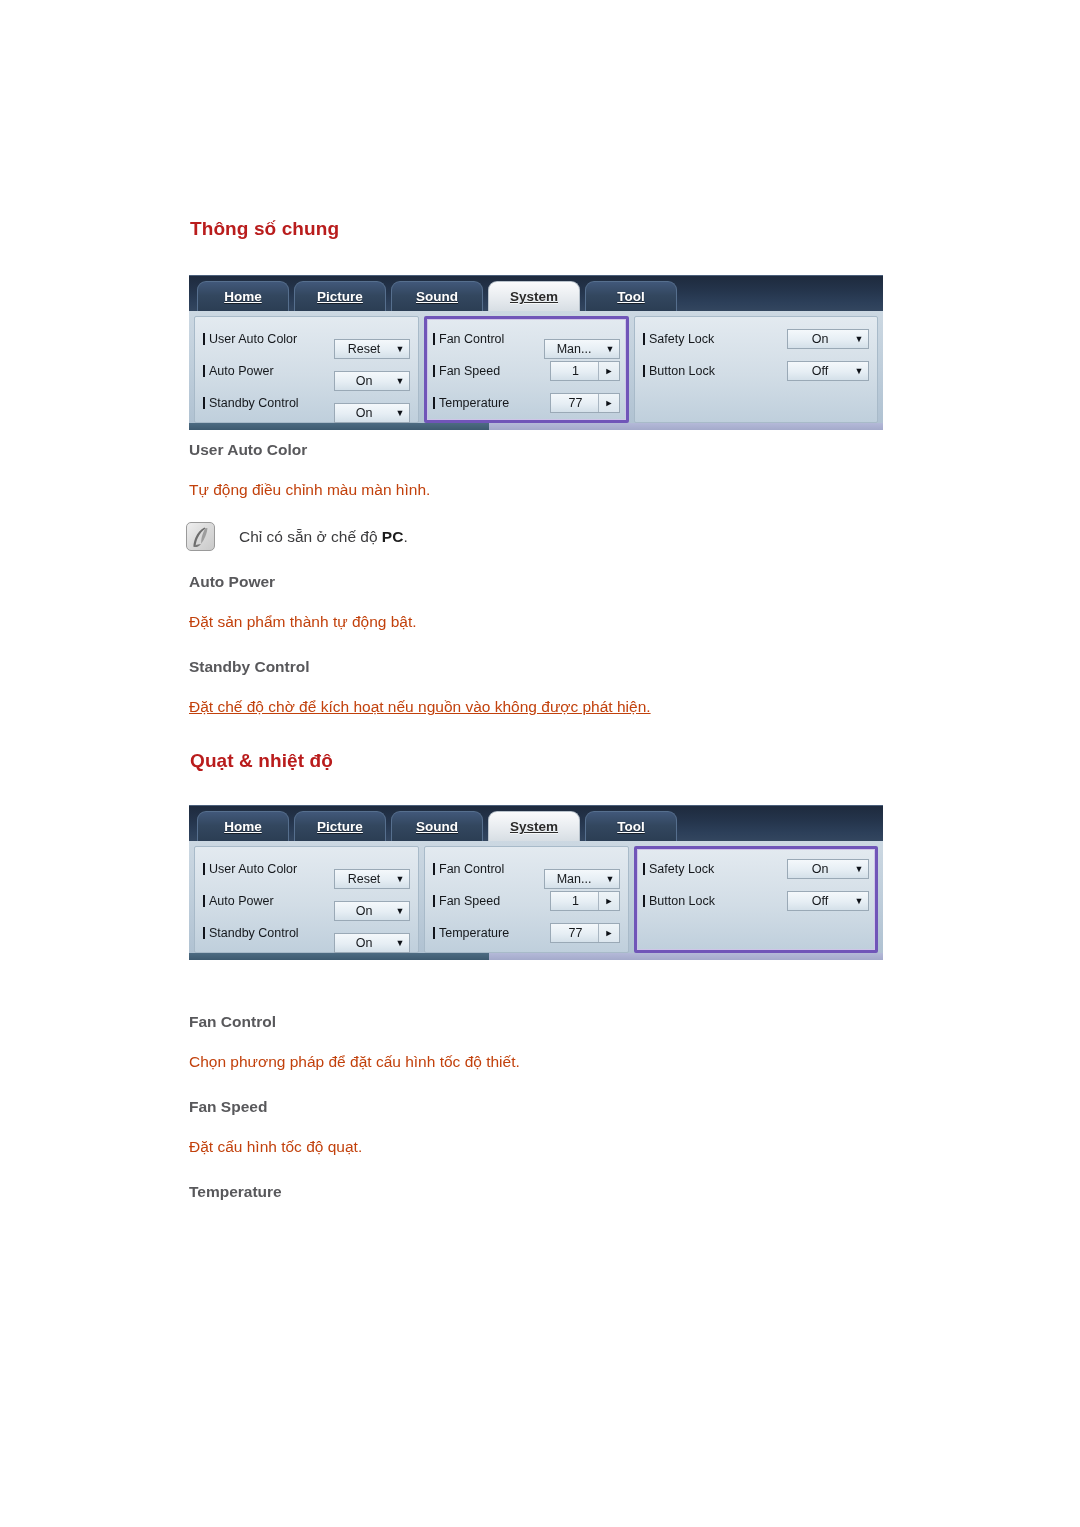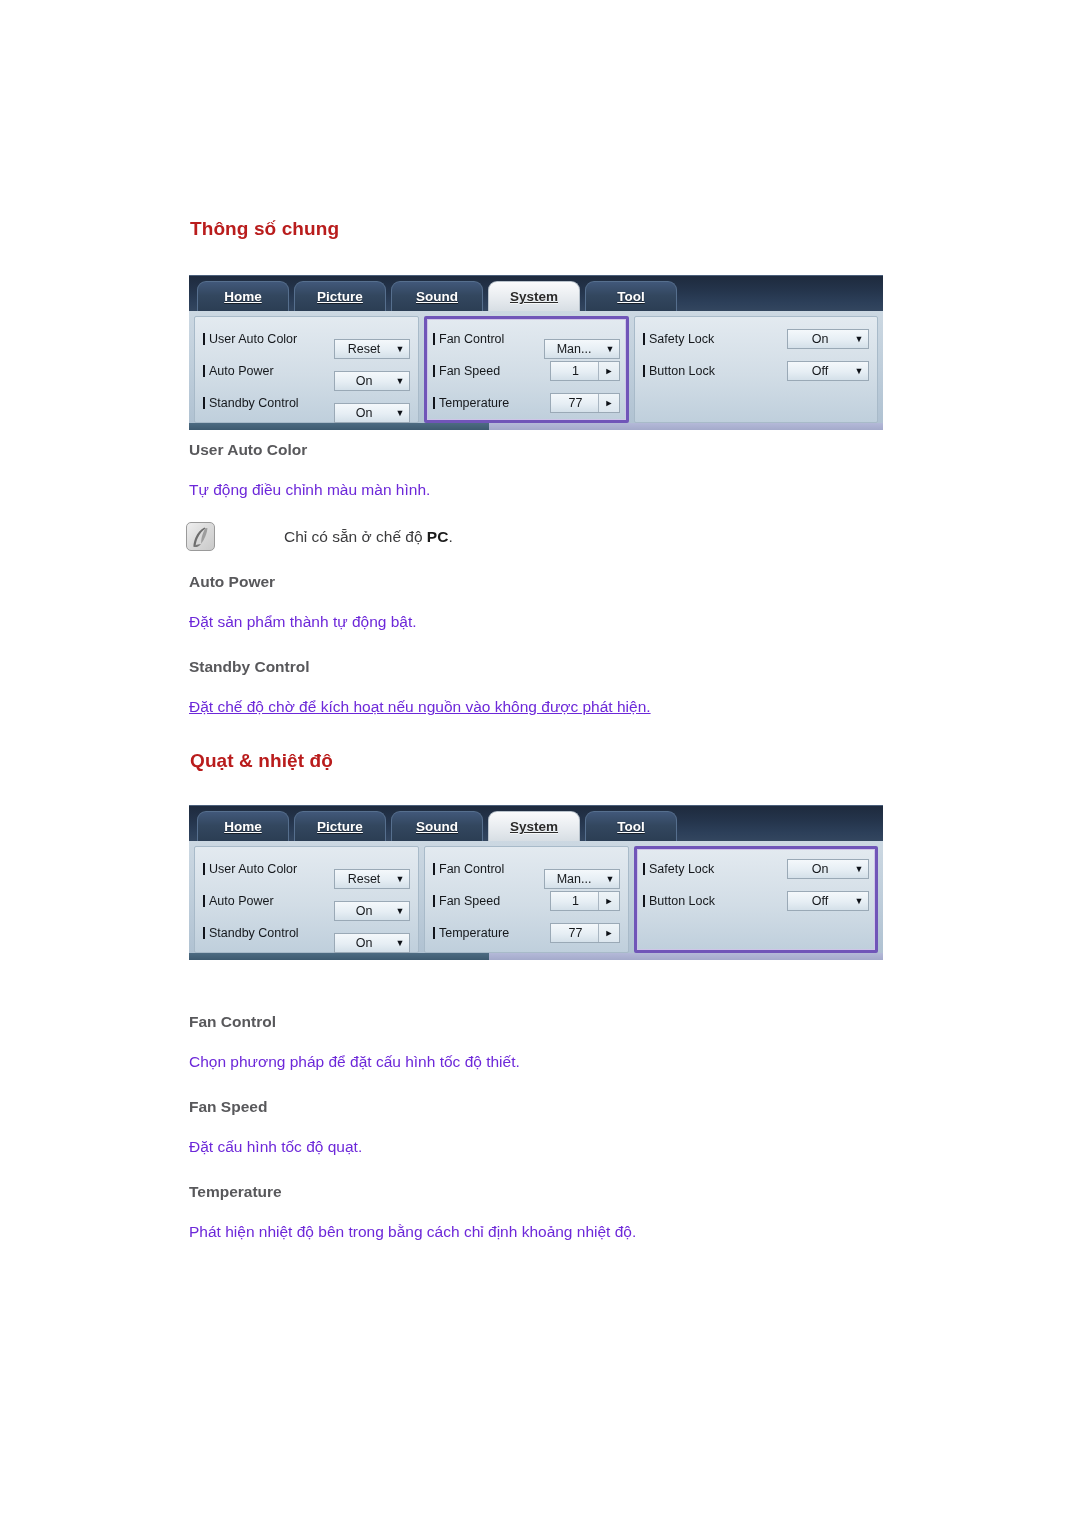--- a/index.html
+++ b/index.html
@@ -41,31 +41,30 @@
     font-weight: bold;
     color: #58585b;
     white-space: nowrap;
   }
 
   
   .body-text {
     position: absolute;
     left: 189px;
     font-size: 15.5px;
-    color: #6d28d9;
+    color: #c2410c;
     white-space: nowrap;
   }
 
   
   .note-row {
     position: absolute;
     left: 186px;
     display: flex;
     align-items: center;
-    gap: 45px;
   }
   .note-icon {
     width: 29px;
     height: 29px;
     border-radius: 5px;
     background: linear-gradient(135deg, #efefef 0%, #dcdcdc 45%, #c9c9c9 100%);
     border: 1px solid #9a9a9a;
     box-sizing: border-box;
     position: relative;
     flex: 0 0 auto;
@@ -480,14 +479,13 @@
       <div class="osd-foot">
         <div class="thumb"></div>
         <div class="rest"></div>
       </div>
     </div>
     <div class="sub-heading" style="top: 1013px;">Fan Control</div>
     <div class="body-text" style="top: 1053px;">Chọn phương pháp để đặt cấu hình tốc độ thiết.</div>
     <div class="sub-heading" style="top: 1098px;">Fan Speed</div>
     <div class="body-text" style="top: 1138px;">Đặt cấu hình tốc độ quạt.</div>
     <div class="sub-heading" style="top: 1183px;">Temperature</div>
-    <div class="body-text" style="top: 1223px;">Phát hiện nhiệt độ bên trong bằng cách chỉ định khoảng nhiệt độ.</div>
   </div>
 
 </body></html>

